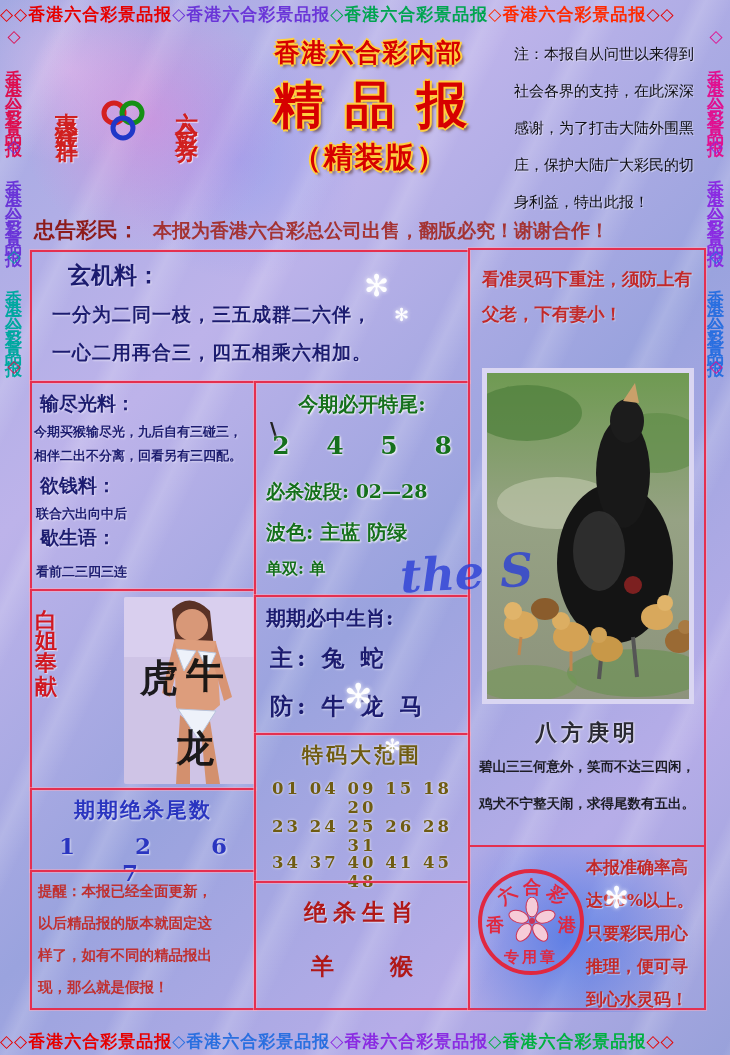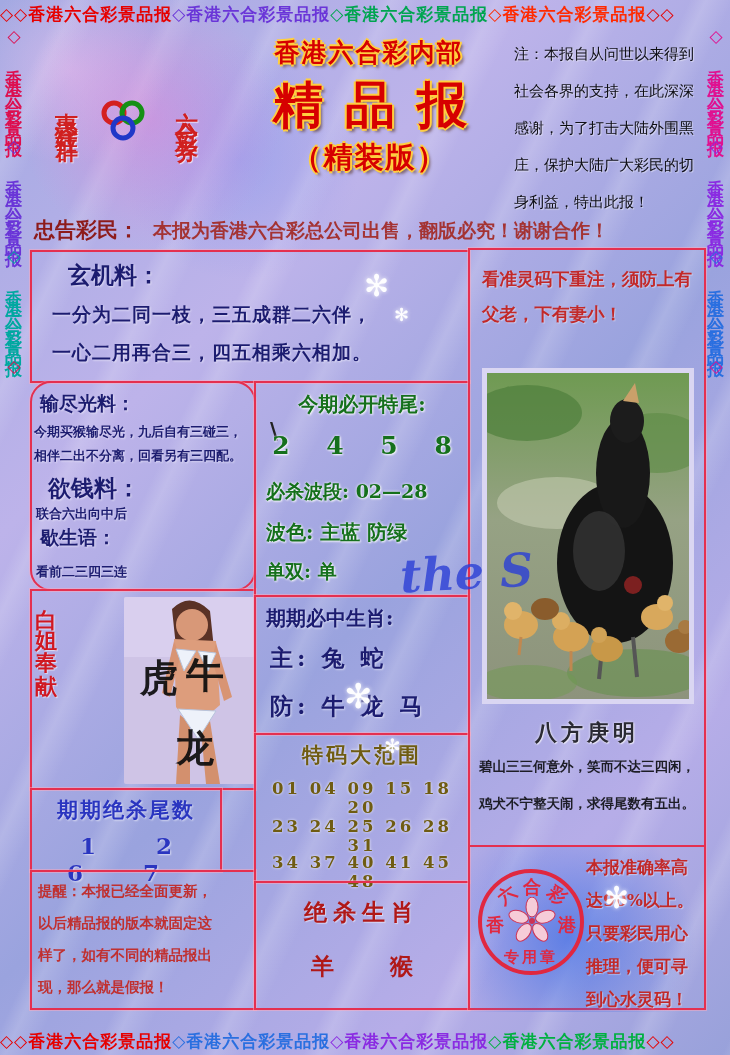--- a/index.html
+++ b/index.html
@@ -29,61 +29,61 @@
   #hdr-top{left:258px;top:36px;width:222px;text-align:center;font-size:25px;letter-spacing:2px;}
   #hdr-title{left:250px;top:72px;width:240px;text-align:center;font-size:50px;letter-spacing:22px;text-indent:22px;}
   #hdr-sub{left:252px;top:138px;width:236px;text-align:center;font-size:29px;letter-spacing:2px;}
   #hdr-note{left:514px;top:36px;width:192px;font-size:15px;font-weight:normal;color:#0e0e14;line-height:37px;text-shadow:1px 1px 1px rgba(255,255,255,.5);}
   #advisory{left:34px;top:216px;white-space:nowrap;}
   #advisory .lab{font-size:21px;font-weight:bold;color:#8d1b1b;}
   #advisory .txt{font-size:19px;font-weight:bold;color:#a43333;margin-left:14px;}
   
   .box{position:absolute;box-sizing:border-box;border:2px solid #e43050;box-shadow:0 0 0 1px rgba(255,170,190,.5);}
   #box-xuanji{left:30px;top:250px;width:440px;height:133px;}
-  #box-shujin{left:30px;top:381px;width:226px;height:210px;border-radius:21px;}
+  #box-shujin{left:30px;top:381px;width:226px;height:210px;}
   #box-baijie{left:30px;top:589px;width:226px;height:201px;}
-  #box-weishu{left:30px;top:788px;width:192px;height:84px;}
+  #box-weishu{left:30px;top:788px;width:226px;height:84px;}
   #box-remind{left:30px;top:870px;width:226px;height:140px;}
   #box-tewei{left:254px;top:381px;width:216px;height:216px;}
   #box-shengxiao{left:254px;top:595px;width:216px;height:140px;}
   #box-fanwei{left:254px;top:733px;width:216px;height:150px;}
   #box-juesha{left:254px;top:881px;width:216px;height:129px;}
   #box-right{left:468px;top:248px;width:238px;height:762px;}
   .navy{color:#1c1c70;text-shadow:1px 1px 2px rgba(255,255,255,.55);font-weight:bold;}
   .green{color:#15701c;font-weight:bold;text-shadow:0 0 3px rgba(255,255,255,.95),1px 1px 2px rgba(255,255,255,.8);}
   .redtx{color:#c22929;font-weight:bold;text-shadow:1px 1px 1px rgba(255,255,255,.4);}
   .bluetx{color:#2a35c0;font-weight:bold;text-shadow:1px 1px 2px rgba(255,255,255,.6);}
   .olive{color:#6f5c12;font-weight:bold;text-shadow:0 0 3px rgba(255,255,255,.9);}
   
   #box-xuanji .title{left:36px;top:8px;font-size:23px;}
   #box-xuanji .l1{left:20px;top:50px;font-size:19px;letter-spacing:1px;}
   #box-xuanji .l2{left:20px;top:88px;font-size:19px;letter-spacing:1px;}
   
   #box-shujin .t1{left:8px;top:8px;font-size:19px;}
   #box-shujin .s1{left:2px;top:40px;font-size:13px;white-space:nowrap;}
   #box-shujin .s2{left:2px;top:64px;font-size:13px;white-space:nowrap;}
-  #box-shujin .t2{left:16px;top:90px;font-size:23px;}
+  #box-shujin .t2{left:8px;top:90px;font-size:19px;}
   #box-shujin .s3{left:4px;top:122px;font-size:13px;}
   #box-shujin .t3{left:8px;top:142px;font-size:19px;}
   #box-shujin .s4{left:4px;top:180px;font-size:13px;}
   
   #baijie-vert{left:24px;top:10px;writing-mode:vertical-rl;text-orientation:upright;font-size:22px;font-weight:bold;color:#d01822;letter-spacing:22px;text-shadow:1px 1px 1px rgba(255,255,255,.6);}
   #woman-photo{left:92px;top:6px;width:132px;height:187px;overflow:hidden;border-radius:2px;}
   .overlay-char{position:absolute;font-size:38px;font-weight:bold;color:#0c0c0c;opacity:.92;}
   
   #box-weishu .title{left:0;top:6px;width:100%;text-align:center;font-size:21px;letter-spacing:2px;}
   #box-weishu .nums{left:0;top:42px;width:100%;text-align:center;font-size:23px;letter-spacing:26px;text-indent:26px;}
   
   #box-remind .ln{position:absolute;left:6px;font-size:14.5px;color:#c03030;font-weight:bold;white-space:nowrap;}
   
   #box-tewei .title{left:0;top:8px;width:100%;text-align:center;font-size:20px;}
   #box-tewei .nums{left:0;top:48px;width:100%;text-align:center;font-size:25px;letter-spacing:14px;text-indent:14px;}
   #box-tewei .r1{left:10px;top:96px;font-size:19px;}
   #box-tewei .r2{left:10px;top:136px;font-size:20px;}
-  #box-tewei .r3{left:10px;top:176px;font-size:19px;}
+  #box-tewei .r3{left:10px;top:176px;font-size:16px;}
   #tewei-slash{left:14px;top:34px;font-size:22px;color:#222;font-weight:bold;}
   
   #box-shengxiao .title{left:10px;top:8px;font-size:20px;}
   #box-shengxiao .r1{left:14px;top:46px;font-size:23px;letter-spacing:4px;}
   #box-shengxiao .r2{left:14px;top:94px;font-size:23px;letter-spacing:4px;}
   
   #box-fanwei .title{left:0;top:6px;width:100%;text-align:center;font-size:21px;letter-spacing:3px;}
   #box-fanwei .row{position:absolute;left:0;width:100%;text-align:center;font-size:16.5px;letter-spacing:3px;}
   
   #box-juesha .title{left:0;top:14px;width:100%;text-align:center;font-size:23px;letter-spacing:6px;color:#b01818;font-weight:bold;text-shadow:1px 1px 1px rgba(255,255,255,.5);}

